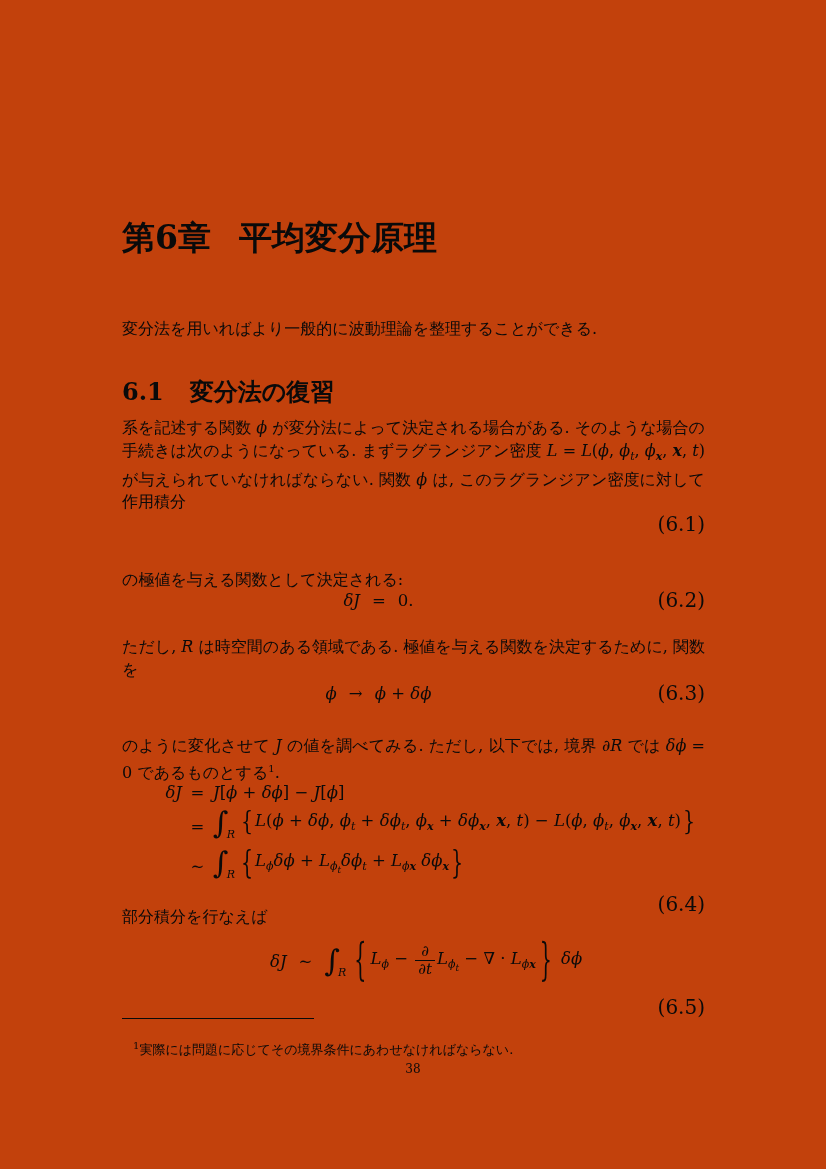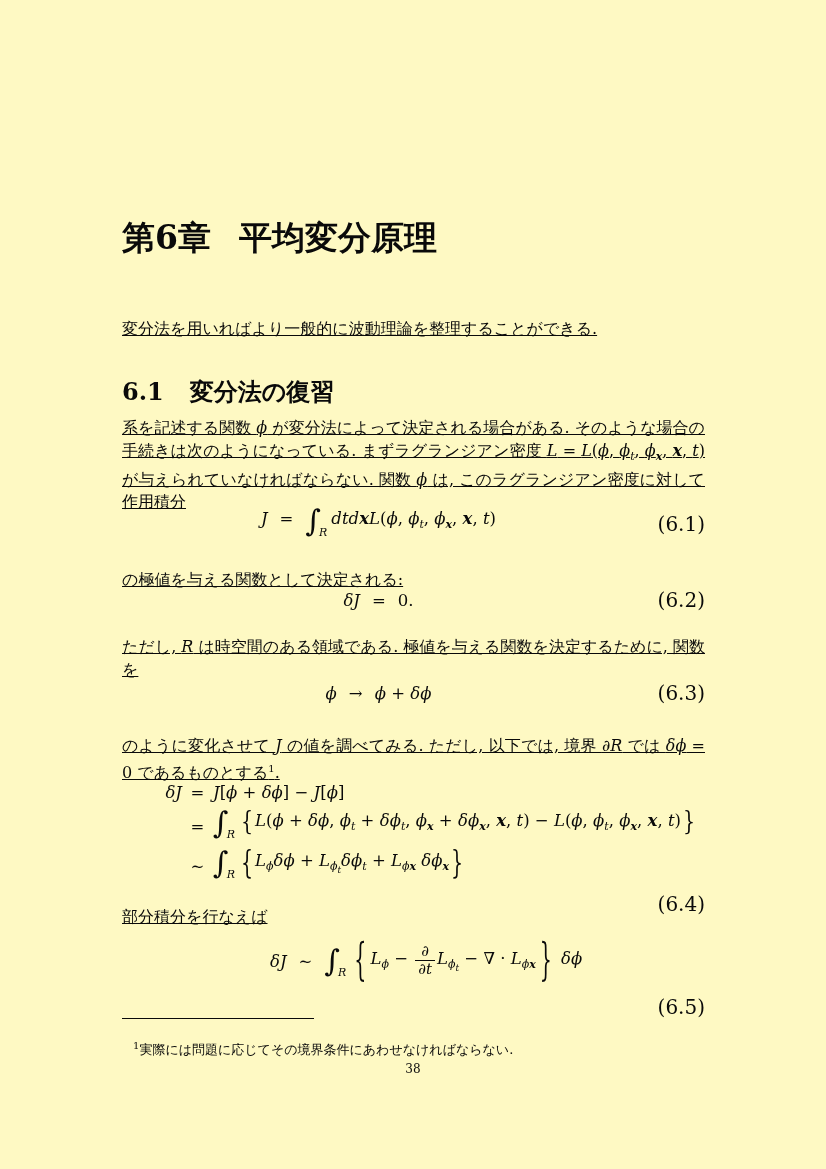--- a/index.html
+++ b/index.html
@@ -1,20 +1,20 @@
 <!DOCTYPE html>
 <html><head>
 <meta charset="utf-8">
 <style>
   html,body{margin:0;padding:0;background:#888;}
   .page{
     position:relative;
     width:826px;height:1169px;
     margin:0 auto;
-    background:#fef9c3;
+    background:#c2410c;
     color:#0a0a0a;
     font-family:"DejaVu Serif","Liberation Serif",serif;
     overflow:hidden;
   }
   .abs{position:absolute;}
   
   .chapter{
     left:122px;top:192px;width:600px;
     font-size:33px;font-weight:bold;line-height:48px;
     white-space:nowrap;
@@ -24,21 +24,20 @@
   .section{
     left:122px;top:357px;width:583px;
     font-size:24px;font-weight:bold;line-height:30px;white-space:nowrap;
   }
   .secgap{display:inline-block;width:26px;}
   
   .body{
     left:122px;width:583px;
     font-size:16px;line-height:22.7px;
     text-align:justify;
-    text-decoration:underline;
   }
   .body i, .eq i{font-style:italic;}
   sup{font-size:10px;}
   sub{font-size:11px;}
   sub sub{font-size:9px;}
   .bi{font-style:italic;font-weight:bold;}
   
   .eq{
     left:122px;width:583px;
     font-size:16.5px;
@@ -85,21 +84,20 @@
 
   <h1 class="abs chapter"><span>第6章</span><span class="chgap"></span><span>平均変分原理</span></h1>
 
   <p class="abs body" style="top:302px;">変分法を用いればより一般的に波動理論を整理することができる.</p>
 
   <h2 class="abs section"><span>6.1</span><span class="secgap"></span><span>変分法の復習</span></h2>
 
   <p class="abs body" style="top:401px;">系を記述する関数 <i>ϕ</i> が変分法によって決定される場合がある. そのような場合の手続きは次のようになっている. まずラグランジアン密度 <i>L</i> = <i>L</i>(<i>ϕ</i>, <i>ϕ</i><sub><i>t</i></sub>, <i>ϕ</i><sub><b class="bi">x</b></sub>, <b class="bi">x</b>, <i>t</i>) が与えられていなければならない. 関数 <i>ϕ</i> は, このラグランジアン密度に対して作用積分</p>
 
   <div class="abs eq" style="top:500px;height:48px;">
-    <span class="eqbody eq-pad"><i>J</i><span class="rel">=</span><span class="int">∫</span><span class="isub">R</span><i>dtd</i><b class="bi">x</b><i>L</i>(<i>ϕ</i>, <i>ϕ</i><sub><i>t</i></sub>, <i>ϕ</i><sub><b class="bi">x</b></sub>, <b class="bi">x</b>, <i>t</i>)</span>
     <span class="eqlabel">(6.1)</span>
   </div>
 
   <p class="abs body" style="top:553px;">の極値を与える関数として決定される:</p>
 
   <div class="abs eq" style="top:586px;height:28px;">
     <span class="eqbody eq-pad"><i>δJ</i><span class="rel">=</span>0.</span>
     <span class="eqlabel">(6.2)</span>
   </div>
 

